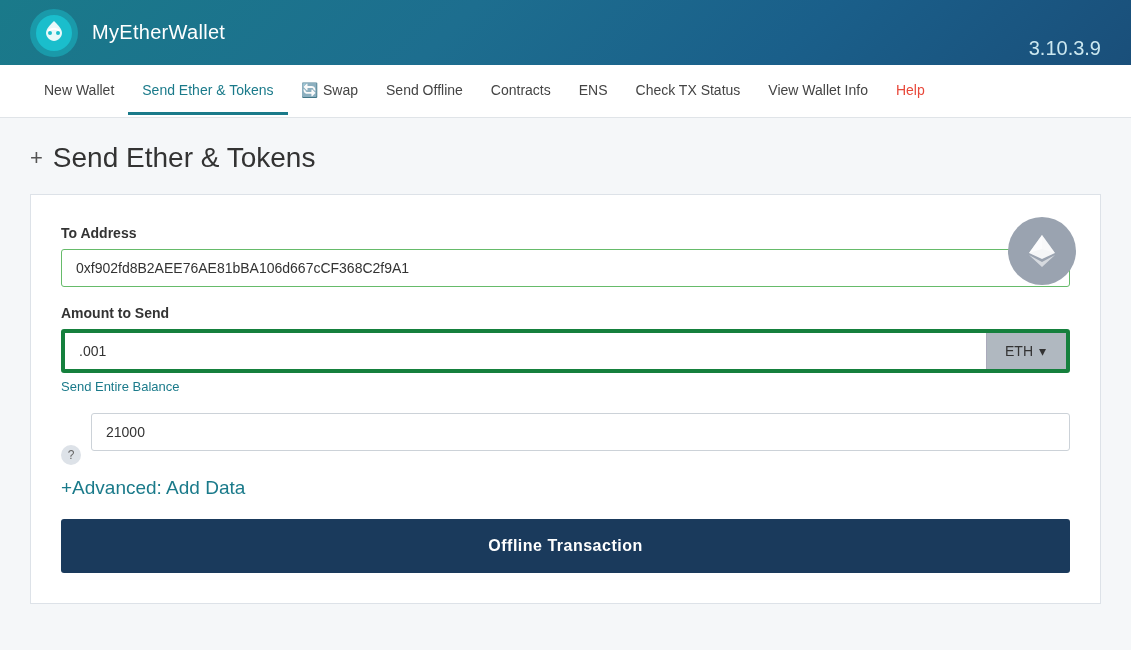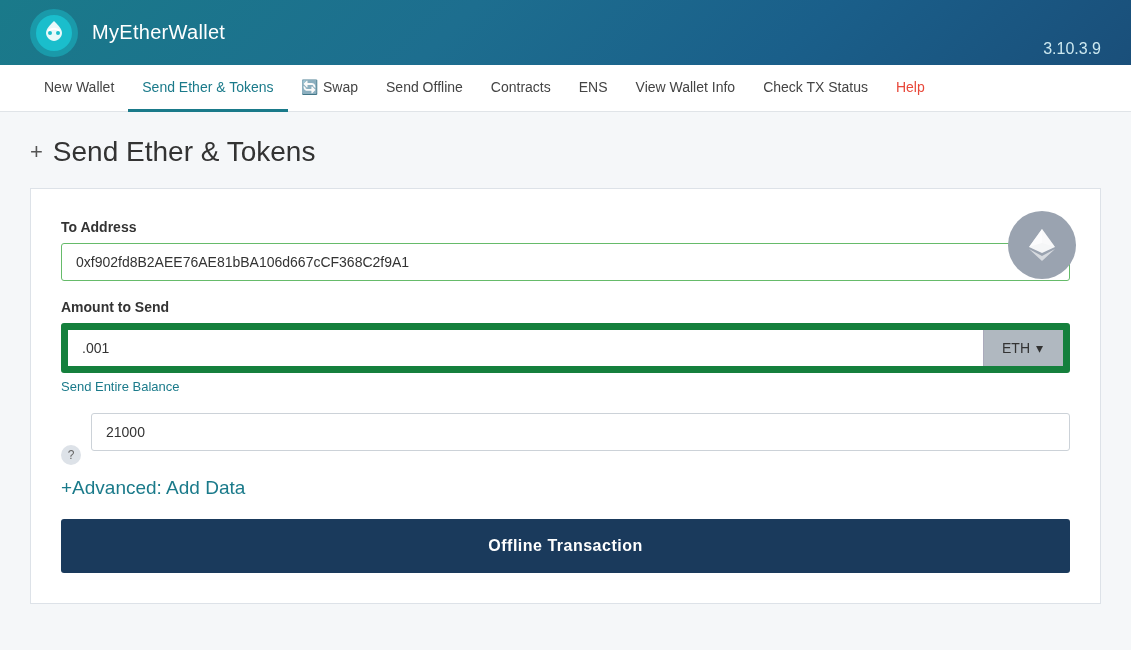--- a/index.html
+++ b/index.html
@@ -35,32 +35,32 @@
       height: 36px;
     }
     .app-title {
       color: #fff;
       font-size: 20px;
       font-weight: 500;
       letter-spacing: 0.3px;
     }
     .version {
       color: #cce8f0;
-      font-size: 16px;
+      font-size: 20px;
       margin-top: 32px;
     }
 
     
     .nav {
       background: #fff;
       border-bottom: 1px solid #e0e4e8;
       padding: 8px 30px;
       display: flex;
       align-items: center;
-      height: 47px;
+      height: 53px;
     }
     .nav-item {
       color: #444;
       font-size: 14px;
       text-decoration: none;
       padding: 14px 14px;
       cursor: pointer;
       border-bottom: 3px solid transparent;
       margin-bottom: -1px;
       display: inline-block;
@@ -139,21 +139,21 @@
       border-radius: 3px;
       font-size: 14px;
       color: #333;
       outline: none;
       font-family: Liberation Sans, sans-serif;
     }
 
     
     .amount-row {
       display: flex;
-      border: 7px solid #15803d;
+      border: 4px solid #15803d;
       border-radius: 3px;
       overflow: hidden;
     }
     .amount-input {
       flex: 1;
       padding: 10px 14px;
       border: none;
       font-size: 14px;
       color: #333;
       outline: none;
@@ -263,22 +263,22 @@
 
 <nav class="nav">
   <a class="nav-item">New Wallet</a>
   <a class="nav-item active">Send Ether &amp; Tokens</a>
   <a class="nav-item">
     <span class="swap-icon">🔄</span><span>Swap</span>
   </a>
   <a class="nav-item">Send Offline</a>
   <a class="nav-item">Contracts</a>
   <a class="nav-item">ENS</a>
+  <a class="nav-item">Check TX Status</a>
   <a class="nav-item">View Wallet Info</a>
-  <a class="nav-item">Check TX Status</a>
   <a class="nav-item help">Help</a>
 </nav>
 
 <main class="page">
   <div class="page-title-row">
     <span class="plus-icon">+</span>
     <h1 class="page-title">Send Ether &amp; Tokens</h1>
   </div>
 
   <div class="card">

